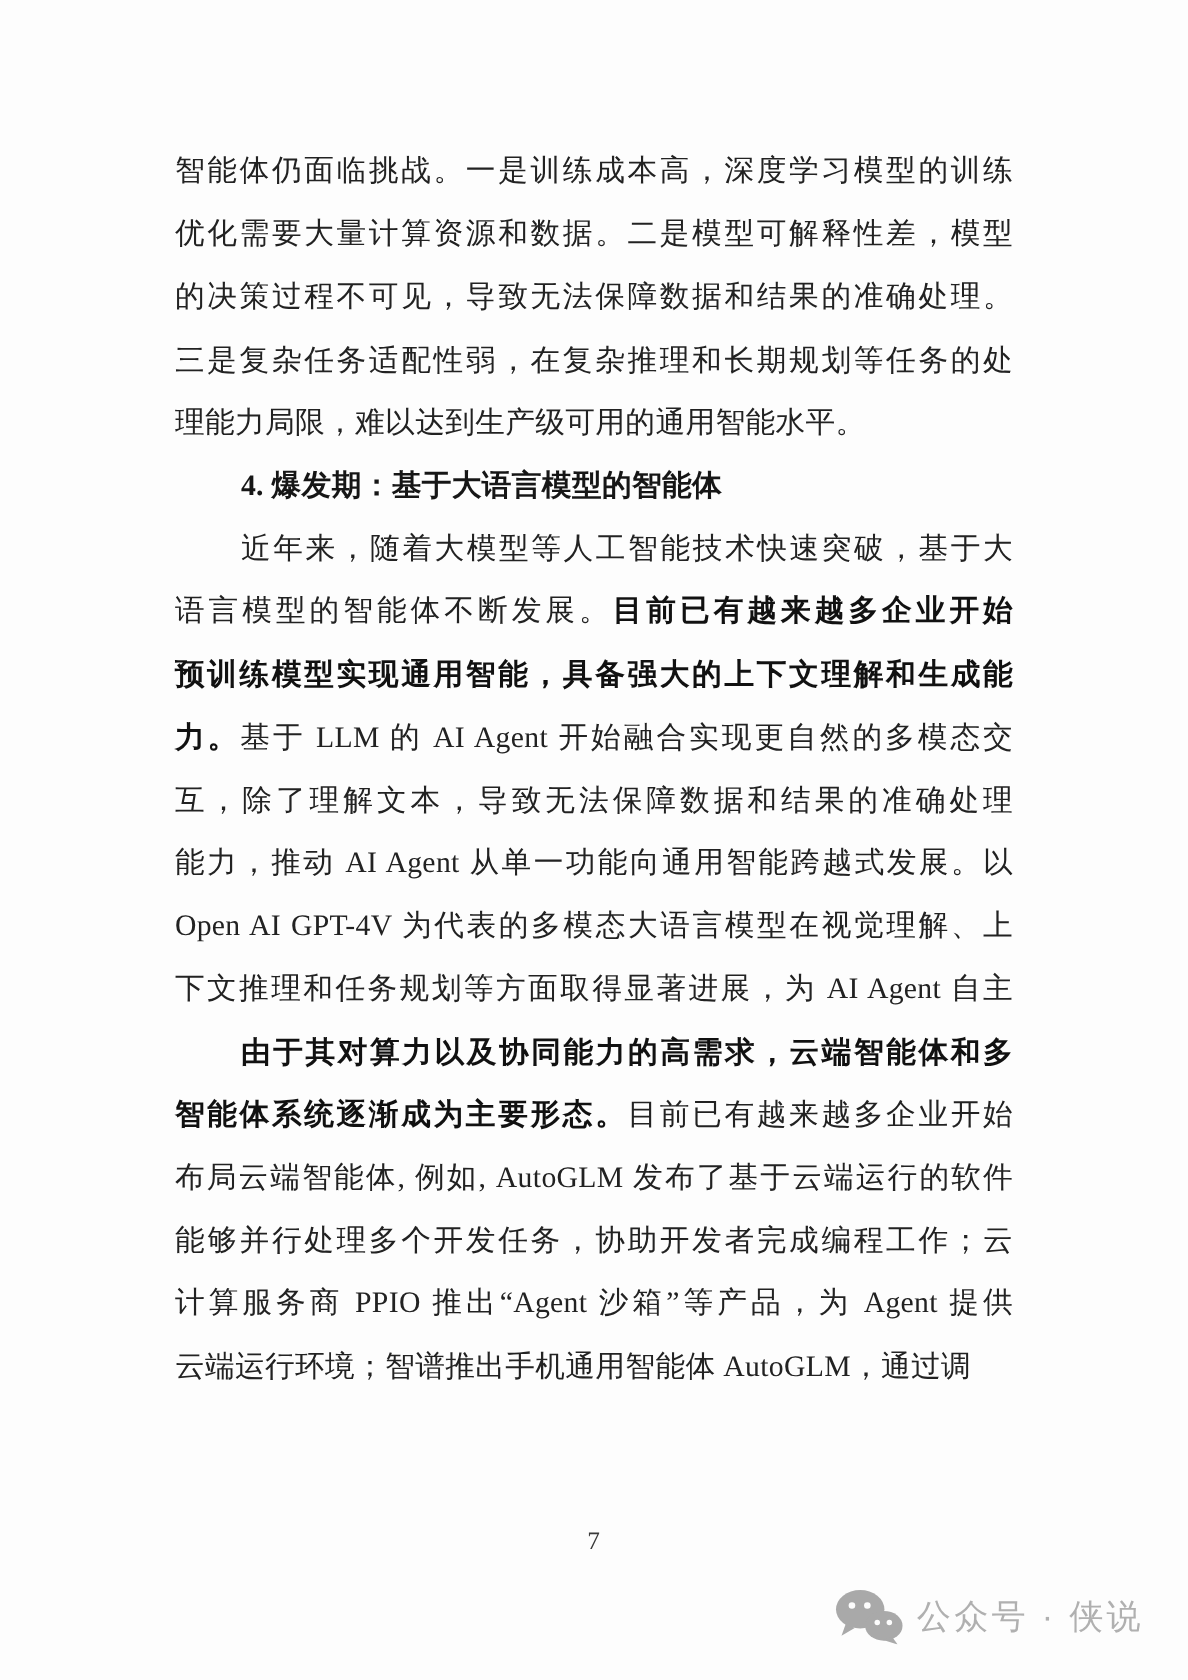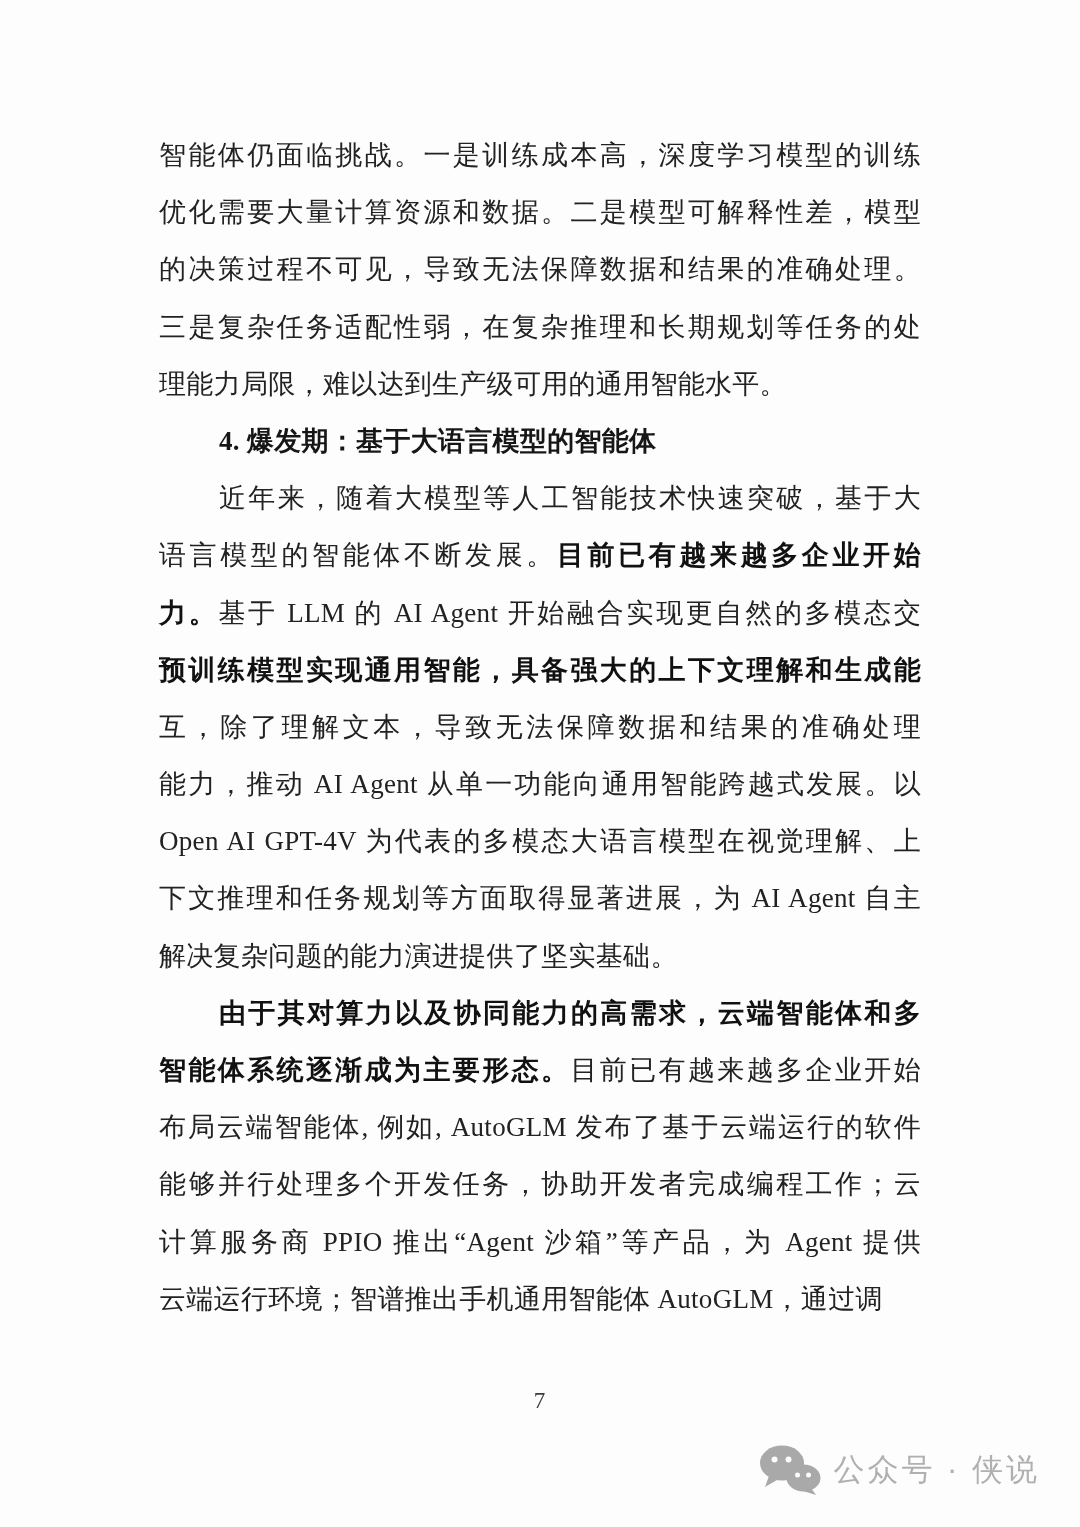--- a/index.html
+++ b/index.html
@@ -78,27 +78,26 @@
 
   <div class="doc">
       <div class="line"><span>智能体仍面临挑战。一是训练成本高，深度学习模型的训练</span></div>
       <div class="line"><span>优化需要大量计算资源和数据。二是模型可解释性差，模型</span></div>
       <div class="line"><span>的决策过程不可见，导致无法保障数据和结果的准确处理。</span></div>
       <div class="line"><span>三是复杂任务适配性弱，在复杂推理和长期规划等任务的处</span></div>
       <div class="line last"><span>理能力局限，难以达到生产级可用的通用智能水平。</span></div>
       <div class="line indent last heading"><span>4. 爆发期：基于大语言模型的智能体</span></div>
       <div class="line indent"><span>近年来，随着大模型等人工智能技术快速突破，基于大</span></div>
       <div class="line"><span>语言模型的智能体不断发展。</span><span class="b">目前已有越来越多企业开始</span></div>
+      <div class="line"><span class="b">预训练模型实现通用智能，具备强大的上下文理解和生成能</span></div>
       <div class="line"><span class="b">力。</span><span>基于 LLM 的 AI Agent 开始融合实现更自然的多模态交</span></div>
-      <div class="line"><span class="b">预训练模型实现通用智能，具备强大的上下文理解和生成能</span></div>
       <div class="line"><span>互，除了理解文本，导致无法保障数据和结果的准确处理</span></div>
       <div class="line"><span>能力，推动 AI Agent 从单一功能向通用智能跨越式发展。以</span></div>
       <div class="line"><span>Open AI GPT-4V 为代表的多模态大语言模型在视觉理解、上</span></div>
       <div class="line"><span>下文推理和任务规划等方面取得显著进展，为 AI Agent 自主</span></div>
-      <div class="line last"><span>解决复杂问题的能力演进提供了坚实基础。</span></div>
       <div class="line indent"><span class="b">由于其对算力以及协同能力的高需求，云端智能体和多</span></div>
       <div class="line"><span class="b">智能体系统逐渐成为主要形态。</span><span>目前已有越来越多企业开始</span></div>
       <div class="line"><span>布局云端智能体, 例如, AutoGLM 发布了基于云端运行的软件</span></div>
       <div class="line"><span>能够并行处理多个开发任务，协助开发者完成编程工作；云</span></div>
       <div class="line"><span>计算服务商 PPIO 推出“Agent 沙箱”等产品，为 Agent 提供</span></div>
       <div class="line last"><span>云端运行环境；智谱推出手机通用智能体 AutoGLM，通过调</span></div>
     </div>
 
   <div class="page-number">7</div>
 

